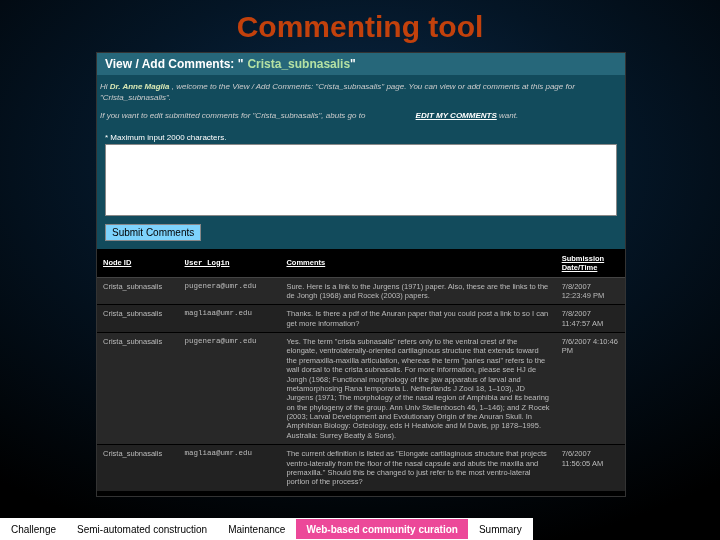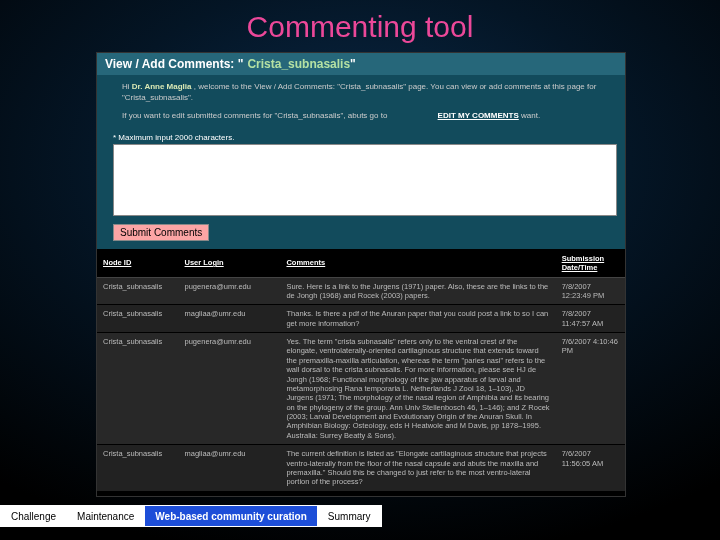--- a/index.html
+++ b/index.html
@@ -5,25 +5,25 @@
   * { box-sizing: border-box; margin: 0; padding: 0; }
   body {
     width: 720px;
     height: 540px;
     background: radial-gradient(ellipse 600px 400px at 50% 30%, #0a2a4a 0%, #041525 45%, #000 100%);
     font-family: Arial, sans-serif;
     overflow: hidden;
     position: relative;
   }
   .slide-title {
-    color: #ec4899;
+    color: #c2410c;
     font-size: 30px;
     text-align: center;
     padding: 10px 0 6px 0;
-    font-weight: normal;
+    font-weight: bold;
   }
   .app-window {
     position: absolute;
     left: 96px;
     top: 52px;
     width: 530px;
     height: 445px;
     background: #000;
     border: 1px solid #333;
   }
@@ -34,42 +34,43 @@
     display: flex;
     align-items: baseline;
     font-size: 12px;
   }
   .window-header .label { font-weight: bold; }
   .window-header .topic { font-weight: bold; color: #b5e1a3; margin-left: 4px; }
   .welcome-area {
     background: #124b5c;
     color: #ccc;
     font-size: 8px;
-    padding: 6px 8px 8px 25px;
+    padding: 6px 8px 8px 3px;
     line-height: 1.4;
+    font-style: italic;
   }
   .welcome-area .username { color: #d9e8b5; font-weight: bold; }
   .welcome-area p + p { margin-top: 7px; }
   .welcome-area .edit-link { color: #fff; text-decoration: underline; font-weight: bold; margin-left: 48px; }
   .comment-form {
     background: #124b5c;
-    padding: 3px 8px 8px 16px;
+    padding: 3px 8px 8px 8px;
   }
   .comment-form .maxnote { color: #fff; font-size: 8px; margin-bottom: 2px; }
   .comment-form textarea {
     width: 100%;
     height: 72px;
     background: #fff;
     border: 1px solid #888;
     resize: none;
     font-size: 9px;
     padding: 2px;
   }
   .comment-form .submit-btn {
-    background: #fca5a5;
+    background: #7dd3fc;
     border: 1px solid #888;
     font-size: 10px;
     padding: 2px 6px;
     margin-top: 4px;
     cursor: pointer;
   }
   .comments-table {
     width: 100%;
     border-collapse: collapse;
     font-size: 7.5px;
@@ -88,45 +89,45 @@
     background: #222;
     color: #bbb;
     padding: 4px 6px;
     vertical-align: top;
     border-bottom: 1px solid #000;
     line-height: 1.25;
     word-wrap: break-word;
   }
   .comments-table tr:nth-child(odd) td { background: #282828; }
   .col-node { width: 80px; }
-  .col-user { width: 100px; }
+  .col-user { width: 100px; font-family: Liberation Mono, monospace; }
   .col-comment { width: 270px; }
   .col-date { width: 68px; }
   .footer-nav {
     position: absolute;
     left: 0;
-    bottom: 13px;
+    bottom: 0;
     width: 720px;
     display: flex;
     height: 22px;
     font-size: 10px;
   }
   .footer-nav .navitem {
     flex: 0 0 auto;
     padding: 4px 10px;
     border: 1px solid #fff;
     color: #000;
     background: #fff;
     display: flex;
     align-items: center;
     white-space: nowrap;
   }
   .footer-nav .navitem + .navitem { border-left: none; }
   .footer-nav .navitem.active {
-    background: #1d4ed8;
+    background: #ec4899;
     color: #fff;
     font-weight: bold;
   }
   .footer-nav .navitem.italic { font-style: italic; }
 </style>
 </head>
 <body>
 
 <h1 class="slide-title">Commenting tool</h1>
 
@@ -192,16 +193,17 @@
           <td class="col-comment">The current definition is listed as "Elongate cartilaginous structure that projects ventro-laterally from the floor of the nasal capsule and abuts the maxilla and premaxilla." Should this be changed to just refer to the most ventro-lateral portion of the process?</td>
           <td class="col-date">7/6/2007 11:56:05 AM</td>
         </tr>
       </tbody>
   </table>
 
 </div>
 
 <div class="footer-nav" id="footer-nav">
     <div class="navitem">Challenge</div>
+    <div class="navitem">Semi-automated construction</div>
     <div class="navitem">Maintenance</div>
     <div class="navitem active">Web-based community curation</div>
     <div class="navitem">Summary</div>
   </div>
 
 </body></html>

